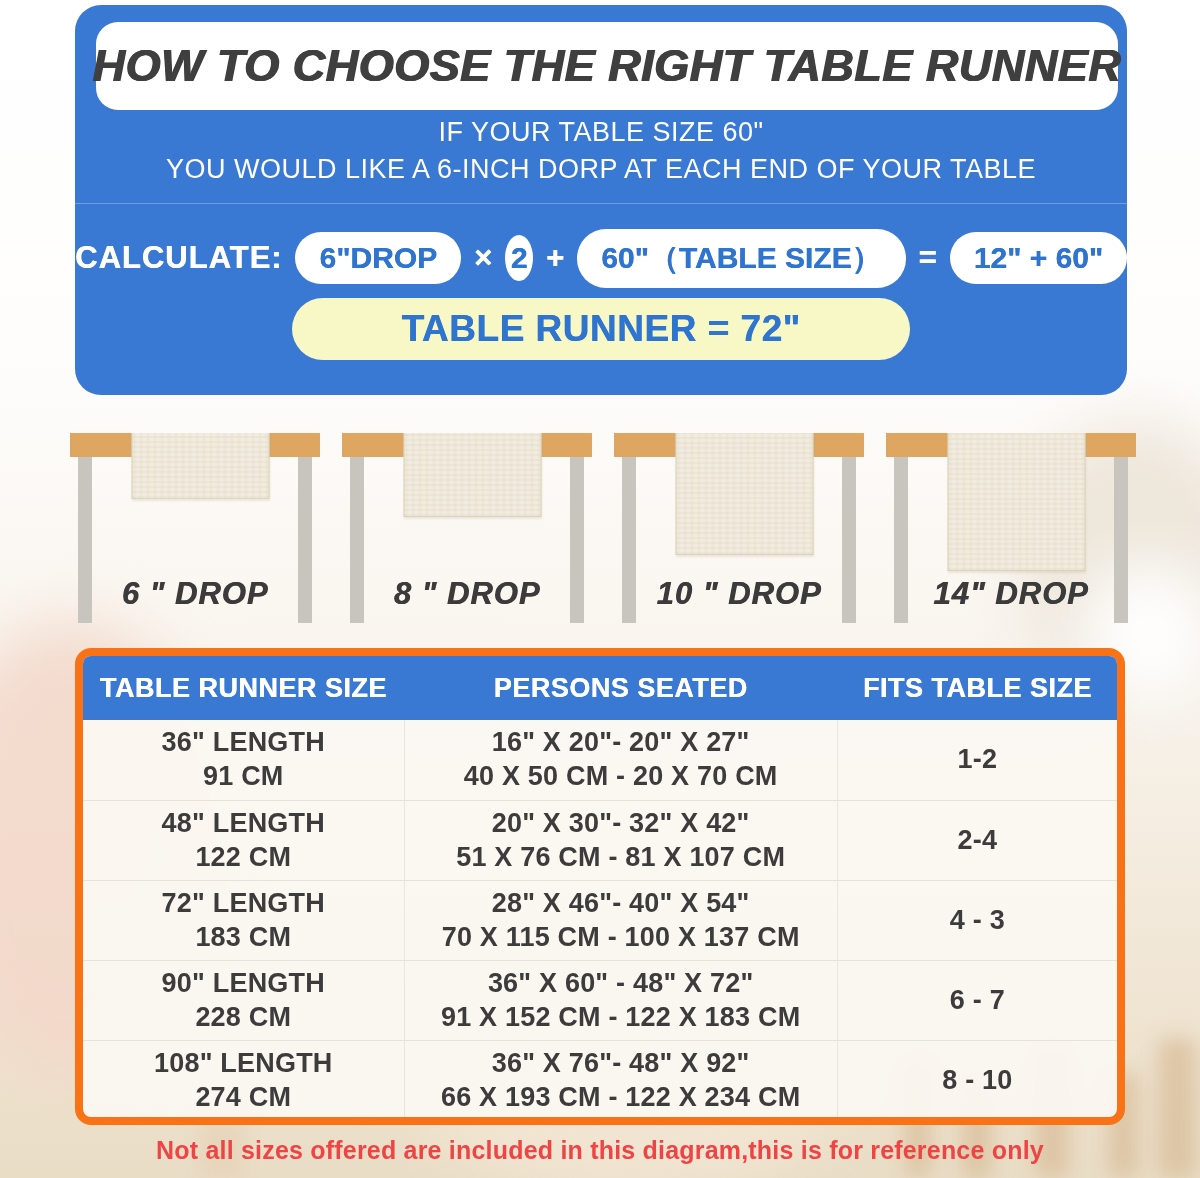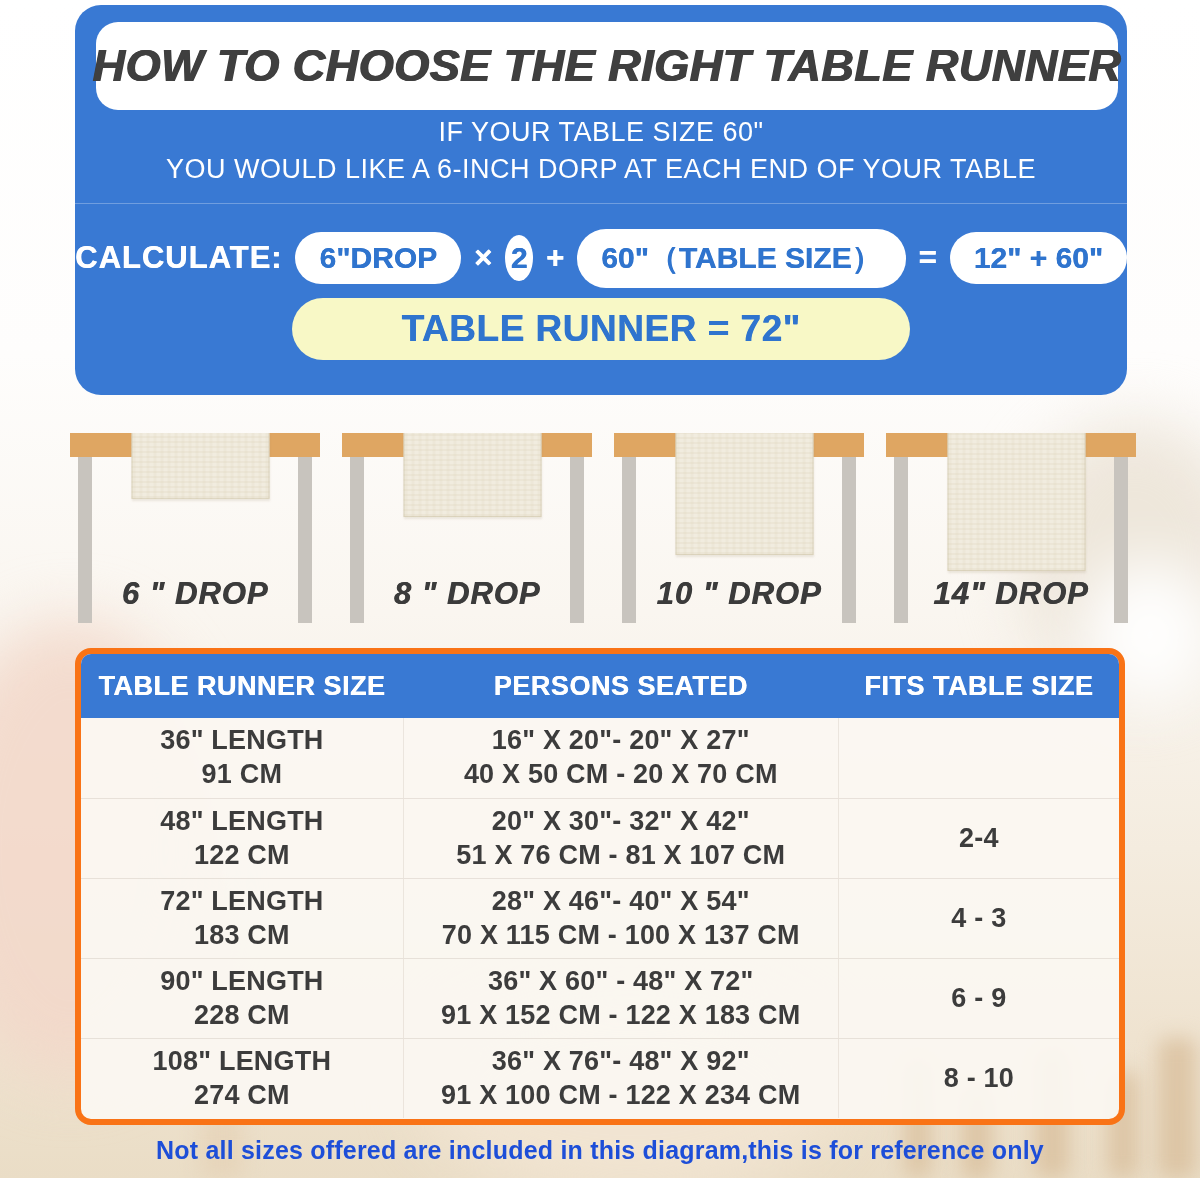--- a/index.html
+++ b/index.html
@@ -70,38 +70,38 @@
   .t1 .runner { height:66px; }
   .t2 .runner { height:84px; }
   .t3 .runner { height:122px; }
   .t4 .runner { height:138px; }
   .drop-label { position:absolute; left:0; right:0; top:143px; text-align:center;
                 font-size:31px; font-weight:bold; font-style:italic; color:#3B3B3B;
                 letter-spacing:1px; text-shadow:0.6px 0 0 #3B3B3B; }
 
   
   .card { position:absolute; left:75px; top:648px; width:1050px; height:477px;
-          border:6px solid #f97316; border-radius:16px; overflow:hidden;
+          border:8px solid #f97316; border-radius:16px; overflow:hidden;
           background:rgba(251,247,242,0.93); }
   .card-header { display:grid; grid-template-columns:31% 42% 27%; height:64px;
                  background:#3979D3; align-items:center; }
   .hcell { text-align:center; color:#ffffff; font-weight:bold; font-size:27px;
            letter-spacing:0.5px; text-shadow:0.4px 0 0 #fff; }
   .row { display:grid; grid-template-columns:31% 42% 27%; height:80px; }
   .row + .row { border-top:1px solid rgba(165,150,135,0.22); }
   .cell { display:flex; flex-direction:column; justify-content:center; text-align:center;
           font-size:27px; font-weight:bold; color:#3C3C3C; line-height:1.25;
           letter-spacing:0.2px; }
   .cell.mid { border-left:1px solid rgba(165,150,135,0.18);
               border-right:1px solid rgba(165,150,135,0.18); }
   .cell .ln { display:block; }
 
   
   .footnote { position:absolute; top:1136px; left:0; right:0; text-align:center;
-              font-size:25px; font-weight:bold; color:#1d4ed8; letter-spacing:0.2px; }
+              font-size:25px; font-weight:bold; color:#ef4444; letter-spacing:0.2px; }
 </style>
 </head>
 <body>
 
 <div class="canvas">
 
   <div class="bg">
     <div class="blob pink"></div>
     <div class="blob cream"></div>
     <div class="blob chair"></div>
@@ -176,20 +176,21 @@
 
     <div class="row">
       <div class="cell">
         <span class="ln">36" LENGTH</span>
         <span class="ln">91 CM</span>
       </div>
       <div class="cell mid">
         <span class="ln">16" X 20"- 20" X 27"</span>
         <span class="ln">40 X 50 CM - 20 X 70 CM</span>
       </div>
+      <div class="cell">1-2</div>
     </div>
 
     <div class="row">
       <div class="cell">
         <span class="ln">48" LENGTH</span>
         <span class="ln">122 CM</span>
       </div>
       <div class="cell mid">
         <span class="ln">20" X 30"- 32" X 42"</span>
         <span class="ln">51 X 76 CM - 81 X 107 CM</span>
@@ -211,31 +212,31 @@
 
     <div class="row">
       <div class="cell">
         <span class="ln">90" LENGTH</span>
         <span class="ln">228 CM</span>
       </div>
       <div class="cell mid">
         <span class="ln">36" X 60" - 48" X 72"</span>
         <span class="ln">91 X 152 CM - 122 X 183 CM</span>
       </div>
-      <div class="cell">6 - 9</div>
+      <div class="cell">6 - 7</div>
     </div>
 
     <div class="row">
       <div class="cell">
         <span class="ln">108" LENGTH</span>
         <span class="ln">274 CM</span>
       </div>
       <div class="cell mid">
         <span class="ln">36" X 76"- 48" X 92"</span>
-        <span class="ln">91 X 100 CM - 122 X 234 CM</span>
+        <span class="ln">66 X 193 CM - 122 X 234 CM</span>
       </div>
       <div class="cell">8 - 10</div>
     </div>
   </div>
 
   <div class="footnote">Not all sizes offered are included in this diagram,this is for reference only</div>
 
 </div>
 
 </body></html>

